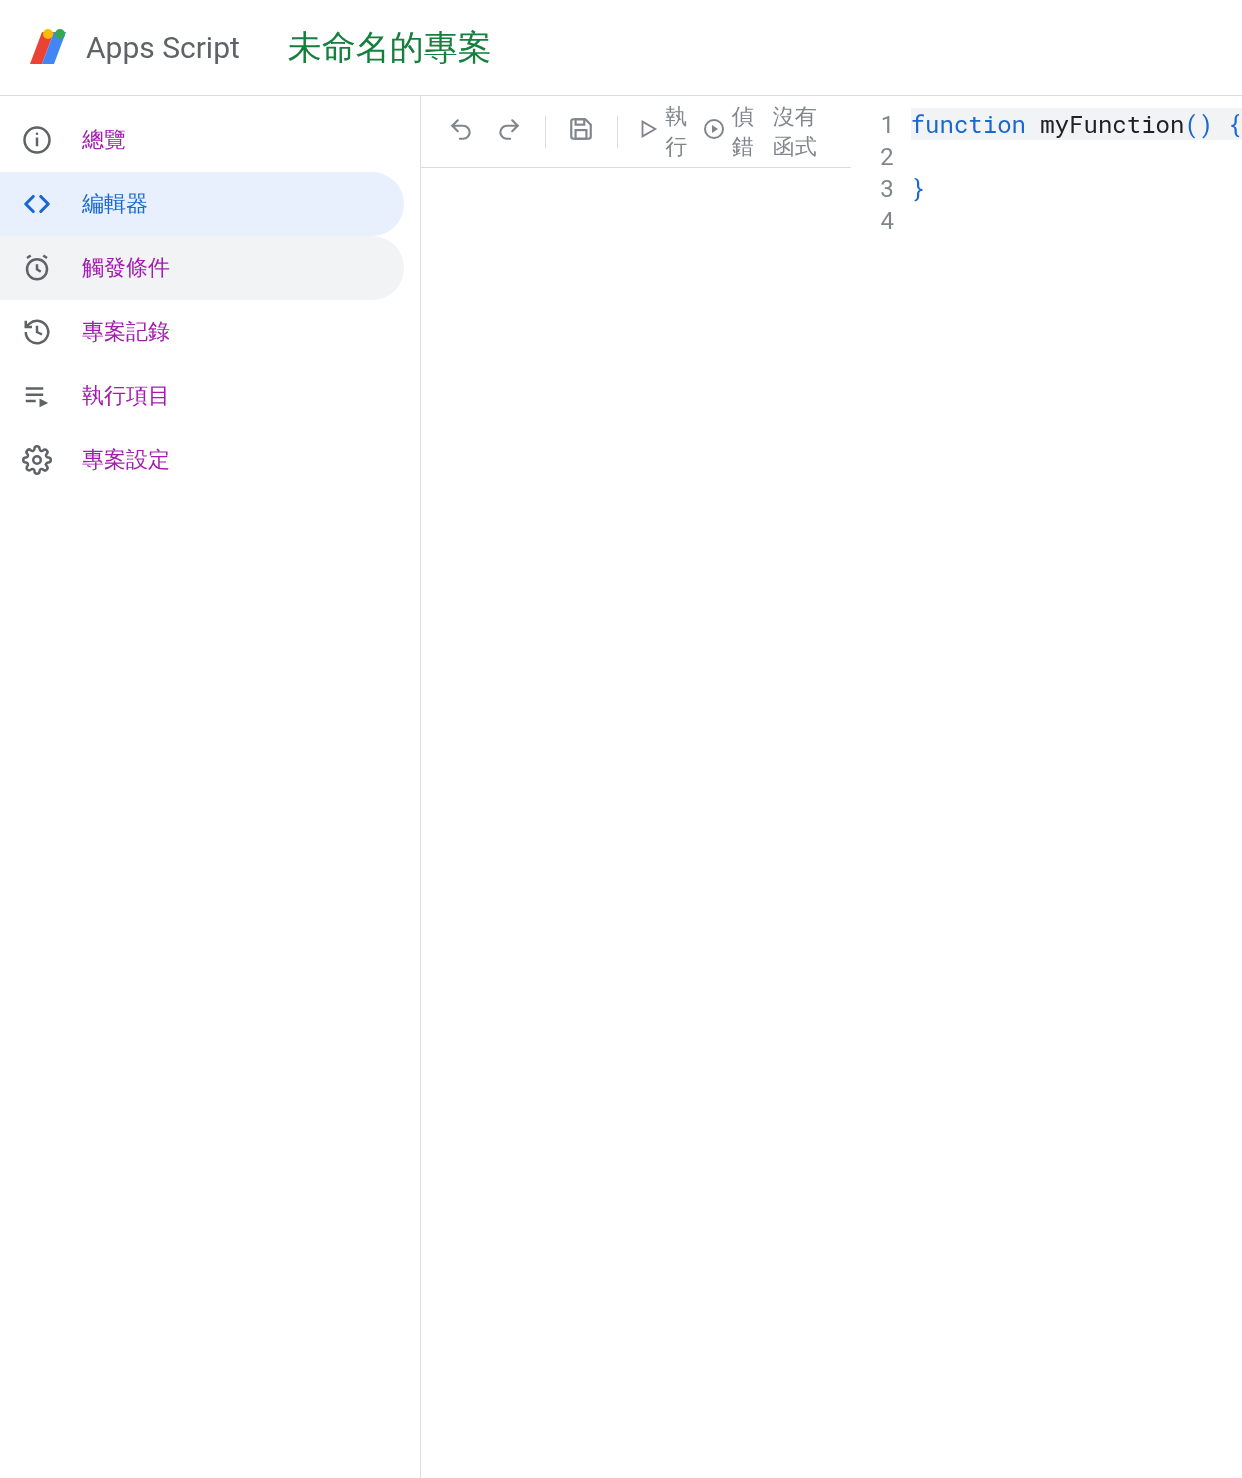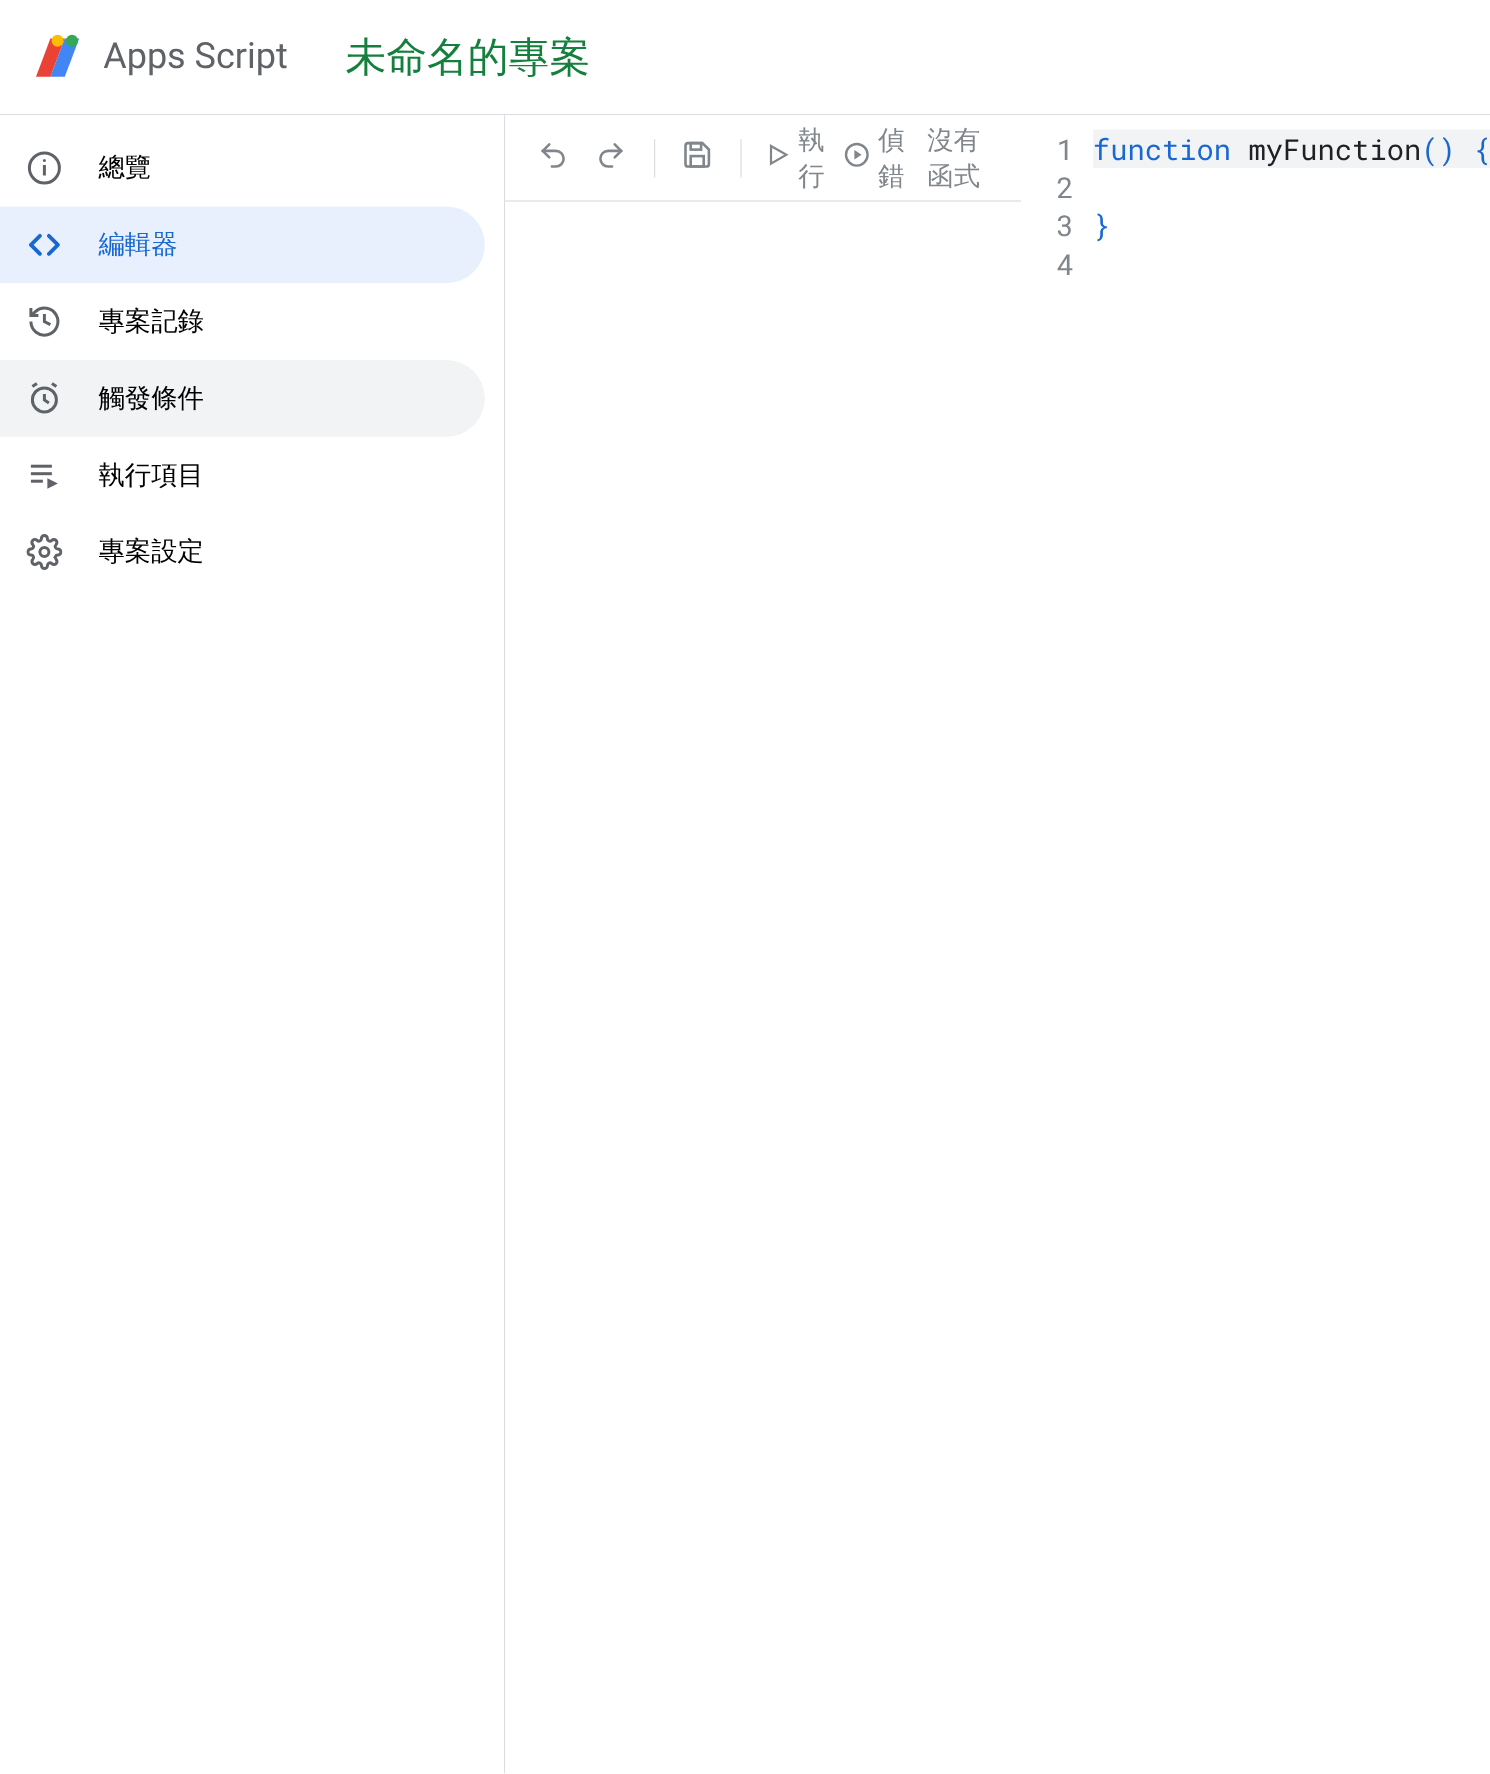--- a/index.html
+++ b/index.html
@@ -46,21 +46,21 @@
     background:#fff;
   }
   .side-item {
     display: flex;
     align-items: center;
     height: 64px;
     padding-left: 20px;
     border-radius: 0 32px 32px 0;
     margin-right: 16px;
     font-size: 22px;
-    color: #000000;
+    color: #a21caf;
     cursor: pointer;
   }
   .side-item.active {
     background: #e8f0fe;
     color: #1967d2;
   }
   .side-item.hover {
     background: #f1f3f4;
   }
   .side-icon {
@@ -167,41 +167,41 @@
     <div class="side-item active">
       <span class="side-icon">
         <svg viewBox="0 0 24 24" width="30" height="30" fill="none" stroke="currentColor" stroke-width="2.5" stroke-linecap="round" stroke-linejoin="round">
             <polyline points="9 6 3 12 9 18"></polyline>
             <polyline points="15 6 21 12 15 18"></polyline>
           </svg>
       </span>
       <span>編輯器</span>
     </div>
 
-    <div class="side-item">
-      <span class="side-icon">
-        <svg viewBox="0 0 24 24" width="30" height="30" fill="none" stroke="currentColor" stroke-width="2">
-            <path d="M3 12a9 9 0 1 0 3-6.7L3 8"></path>
-            <polyline points="3 3 3 8 8 8"></polyline>
-            <polyline points="12 7 12 12 16 14"></polyline>
-          </svg>
-      </span>
-      <span>專案記錄</span>
-    </div>
-
     <div class="side-item hover">
       <span class="side-icon">
         <svg viewBox="0 0 24 24" width="30" height="30" fill="none" stroke="currentColor" stroke-width="2">
             <circle cx="12" cy="13" r="8"></circle>
             <polyline points="12 9 12 13 15 15"></polyline>
             <line x1="4" y1="4" x2="7" y2="2"></line>
             <line x1="20" y1="4" x2="17" y2="2"></line>
           </svg>
       </span>
       <span>觸發條件</span>
+    </div>
+
+    <div class="side-item">
+      <span class="side-icon">
+        <svg viewBox="0 0 24 24" width="30" height="30" fill="none" stroke="currentColor" stroke-width="2">
+            <path d="M3 12a9 9 0 1 0 3-6.7L3 8"></path>
+            <polyline points="3 3 3 8 8 8"></polyline>
+            <polyline points="12 7 12 12 16 14"></polyline>
+          </svg>
+      </span>
+      <span>專案記錄</span>
     </div>
 
     <div class="side-item">
       <span class="side-icon">
         <svg viewBox="0 0 24 24" width="30" height="30" fill="currentColor">
             <rect x="3" y="5" width="14" height="2"></rect>
             <rect x="3" y="10" width="14" height="2"></rect>
             <rect x="3" y="15" width="8" height="2"></rect>
             <path d="M14 14 L21 17.5 L14 21 Z"></path>
           </svg>

